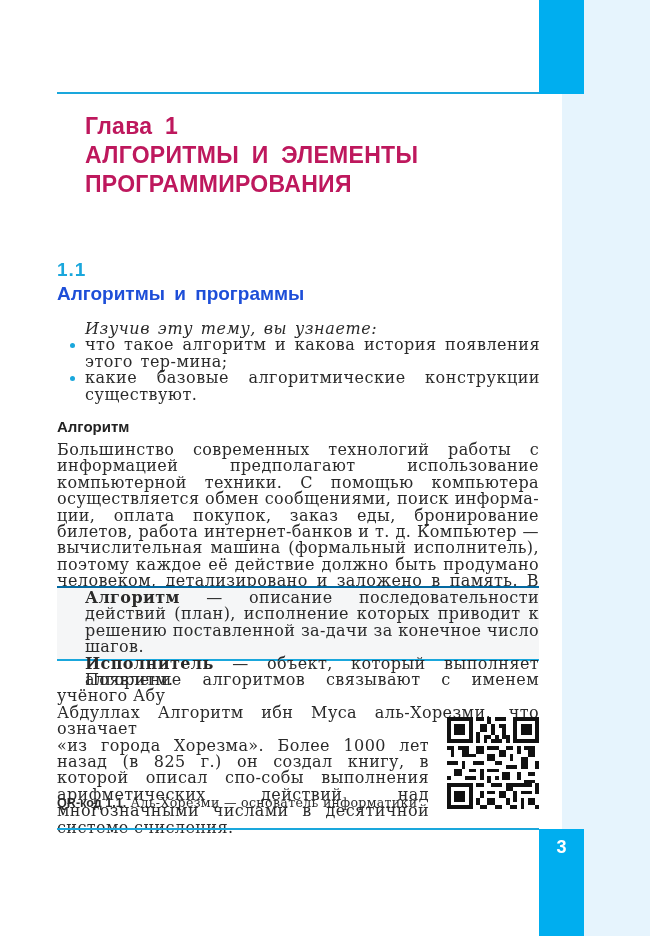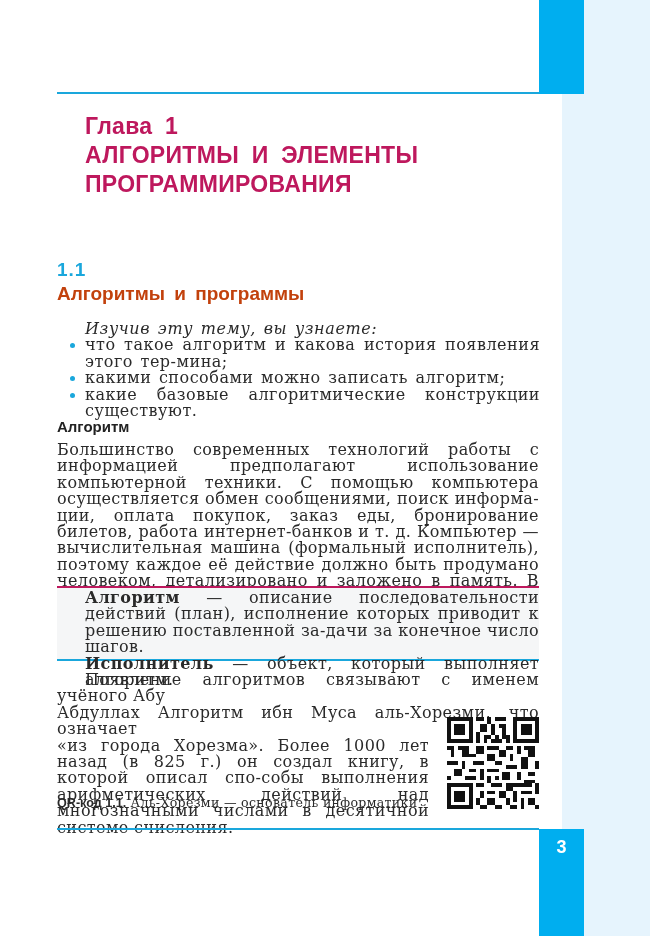--- a/index.html
+++ b/index.html
@@ -27,40 +27,40 @@
     }
     .chapter div { white-space: nowrap; word-spacing: 6px; }
 
     .section-num {
       position: absolute; left: 57px; top: 259px;
       font-family: "Liberation Sans", sans-serif; font-weight: bold; color: #1aa7dc;
       font-size: 19px; letter-spacing: 1px;
     }
     .section-title {
       position: absolute; left: 57px; top: 283px;
-      font-family: "Liberation Sans", sans-serif; font-weight: bold; color: #c2410c;
+      font-family: "Liberation Sans", sans-serif; font-weight: bold; color: #1d4ed8;
       font-size: 19px; word-spacing: 4px; white-space: nowrap;
     }
 
     .body-text { font-size: 16px; line-height: 16.4px; }
     .intro { position: absolute; left: 68px; top: 321px; width: 472px; }
     .intro .lead { font-style: italic; padding-left: 17px; letter-spacing: 0.6px; word-spacing: 2px; }
     .intro ul { list-style: none; margin: 0; padding: 0; }
     .intro li { position: relative; padding-left: 17px; text-align: justify; letter-spacing: 0.5px; word-spacing: 2px; }
     .intro li .dot { position: absolute; left: 2px; top: 6px; width: 5px; height: 5px; border-radius: 50%; background: #1aa7dc; }
 
     .subhead {
       position: absolute; left: 57px; top: 418px;
       font-family: "Liberation Sans", sans-serif; font-weight: bold; font-size: 15px; color: #222;
     }
     .para1 { position: absolute; left: 57px; top: 442px; width: 482px; text-align: justify; letter-spacing: 0.4px; }
 
     .def-box {
       position: absolute; left: 57px; top: 586px; width: 482px; height: 71px;
-      background: #f5f6f7; border-top: 2px solid #be185d; border-bottom: 2px solid #1aa7dc;
+      background: #f5f6f7; border-top: 2px solid #0369a1; border-bottom: 2px solid #1aa7dc;
     }
     .def-box .inner { position: absolute; left: 28px; top: 2px; width: 454px; text-align: justify; letter-spacing: 0.4px; }
 
     .para2 { position: absolute; left: 57px; top: 672px; width: 482px; text-align: justify; letter-spacing: 0.4px; }
     .para2 .first-line { text-indent: 28px; }
     .para2 .narrow { width: 372px; text-align: justify; }
 
     .qr-caption { position: absolute; left: 57px; top: 795px; font-size: 12.6px; white-space: nowrap; letter-spacing: 0.3px; }
     .qr-caption .lbl { font-family: "Liberation Sans", sans-serif; font-weight: bold; font-size: 12.6px; letter-spacing: 0; }
 
@@ -80,21 +80,20 @@
   <div>ПРОГРАММИРОВАНИЯ</div>
 </div>
 
 <div class="section-num">1.1</div>
 <div class="section-title">Алгоритмы и программы</div>
 
 <div class="intro body-text">
   <div class="lead">Изучив эту тему, вы узнаете:</div>
   <ul>
     <li><span class="dot"></span><span>что такое алгоритм и какова история появления этого тер-мина;</span></li>
-    <li><span class="dot"></span><span>какими способами можно записать алгоритм;</span></li>
     <li><span class="dot"></span><span>какие базовые алгоритмические конструкции существуют.</span></li>
   </ul>
 </div>
 
 <div class="subhead">Алгоритм</div>
 <div class="para1 body-text">Большинство современных технологий работы с информацией предполагают использование компьютерной техники. С помощью компьютера осуществляется обмен сообщениями, поиск информа-ции, оплата покупок, заказ еды, бронирование билетов, работа интернет-банков и т. д. Компьютер — вычислительная машина (формальный исполнитель), поэтому каждое её действие должно быть продумано человеком, детализировано и заложено в память. В этом состоит алгоритмический принцип управления.</div>
 
 <div class="def-box">
   <div class="inner body-text">
     <div><b>Алгоритм</b><span> — описание последовательности действий (план), исполнение которых приводит к решению поставленной за-дачи за конечное число шагов.</span></div>

